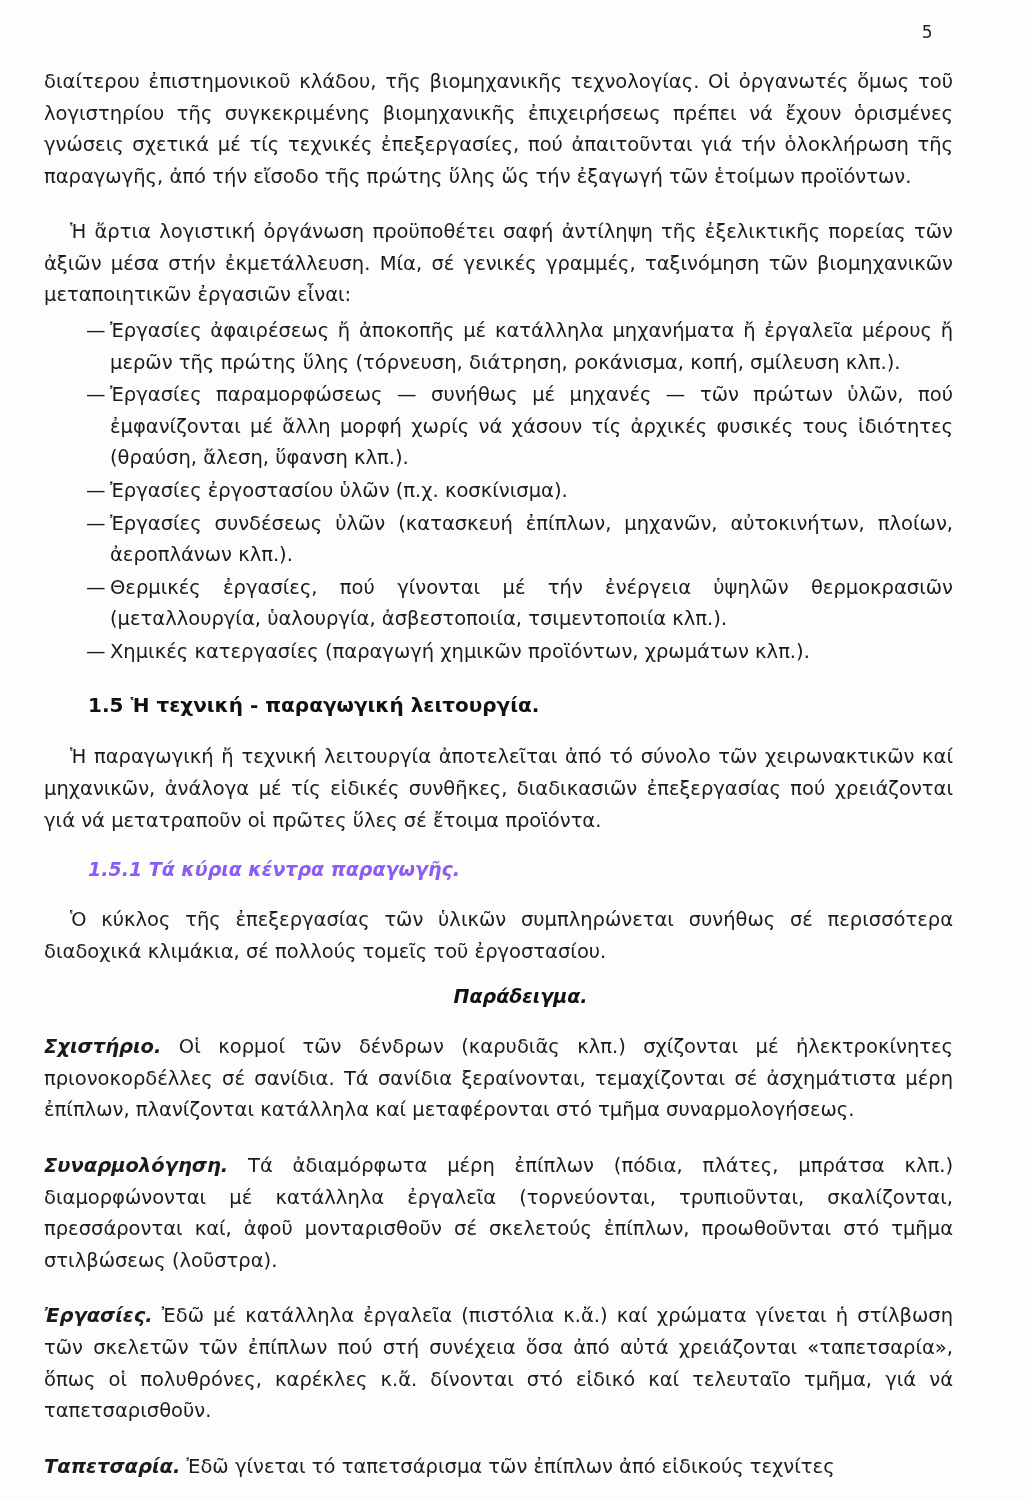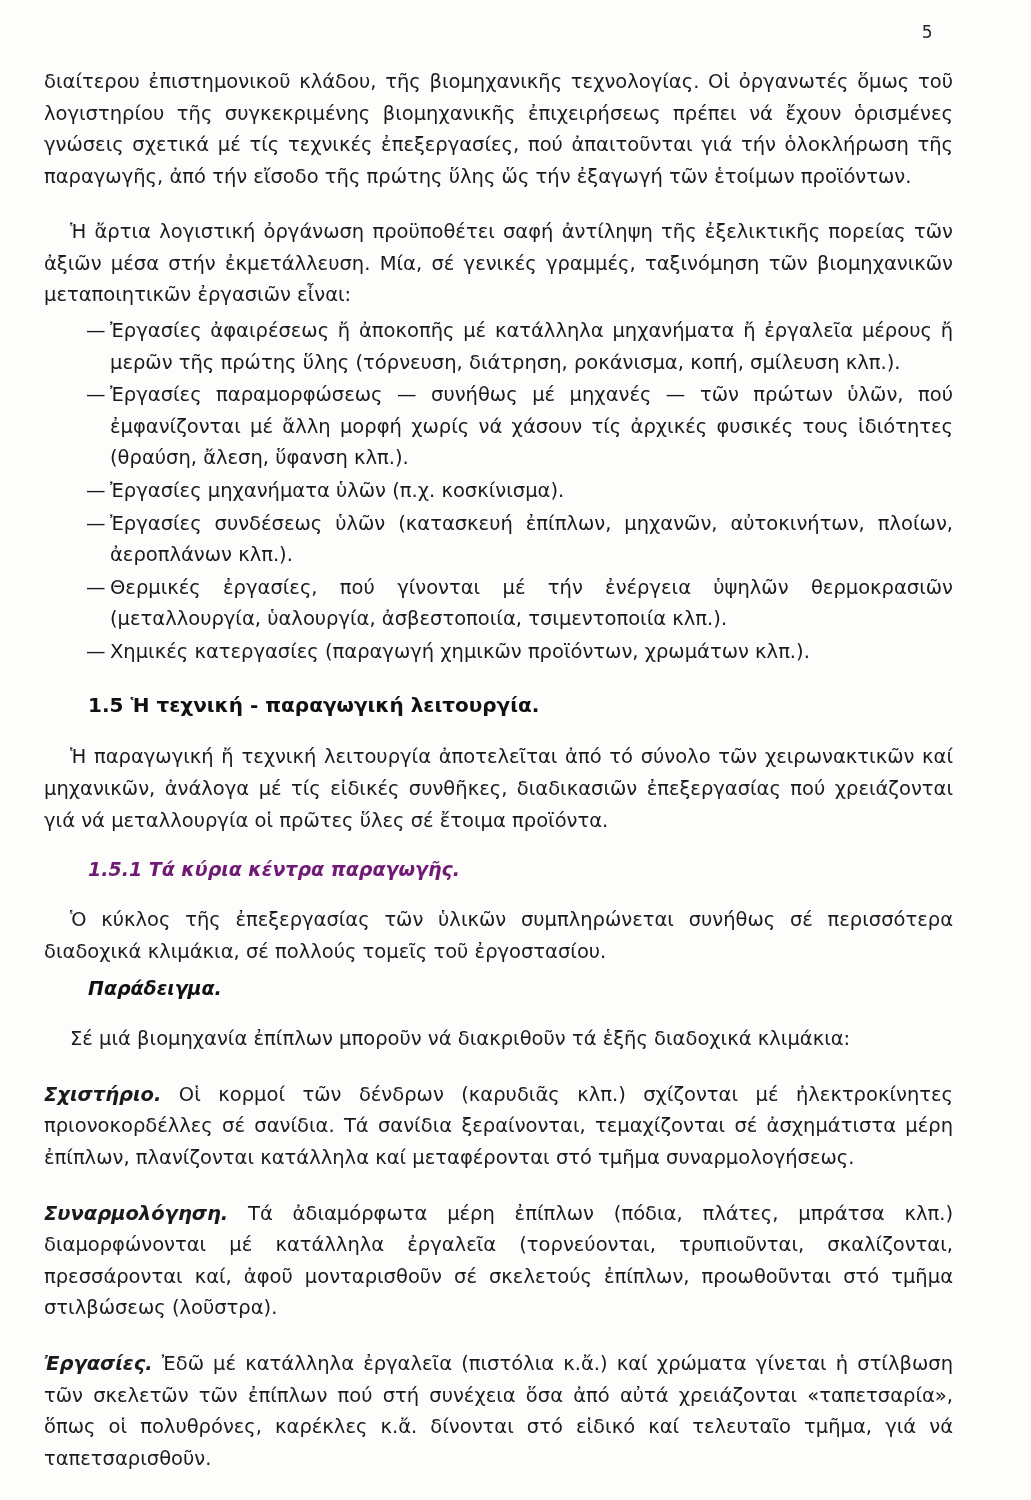--- a/index.html
+++ b/index.html
@@ -67,28 +67,29 @@
     font-size: 20px;
     font-weight: bold;
     margin: 26px 0 16px 44px;
     color: #111;
   }
   h3.subsection-title {
     font-size: 19px;
     font-weight: bold;
     font-style: italic;
     margin: 22px 0 10px 44px;
-    color: #701a75;
+    color: #8b5cf6;
   }
   h4.example-title {
     font-size: 19px;
     font-weight: bold;
     font-style: italic;
-    margin: 10px 0 4px 44px;
+    margin: 18px 0 4px 44px;
     color: #111;
+    text-align: center;
   }
   .lead-term {
     font-weight: bold;
     font-style: italic;
   }
   .block {
     margin-bottom: 4px;
     margin-top: 24px;
   }
 </style>
@@ -107,47 +108,46 @@
     <li>
       <span class="dash">—</span>
       <span class="bullet-text">Ἐργασίες ἀφαιρέσεως ἤ ἀποκοπῆς μέ κατάλληλα μηχανήματα ἤ ἐργαλεῖα μέρους ἤ μερῶν τῆς πρώτης ὕλης (τόρνευση, διάτρηση, ροκάνισμα, κοπή, σμίλευση κλπ.).</span>
     </li>
     <li>
       <span class="dash">—</span>
       <span class="bullet-text">Ἐργασίες παραμορφώσεως — συνήθως μέ μηχανές — τῶν πρώτων ὑλῶν, πού ἐμφανίζονται μέ ἄλλη μορφή χωρίς νά χάσουν τίς ἀρχικές φυσικές τους ἰδιότητες (θραύση, ἄλεση, ὕφανση κλπ.).</span>
     </li>
     <li>
       <span class="dash">—</span>
-      <span class="bullet-text">Ἐργασίες μηχανήματα ὑλῶν (π.χ. κοσκίνισμα).</span>
+      <span class="bullet-text">Ἐργασίες ἐργοστασίου ὑλῶν (π.χ. κοσκίνισμα).</span>
     </li>
     <li>
       <span class="dash">—</span>
       <span class="bullet-text">Ἐργασίες συνδέσεως ὑλῶν (κατασκευή ἐπίπλων, μηχανῶν, αὐτοκινήτων, πλοίων, ἀεροπλάνων κλπ.).</span>
     </li>
     <li>
       <span class="dash">—</span>
       <span class="bullet-text">Θερμικές ἐργασίες, πού γίνονται μέ τήν ἐνέργεια ὑψηλῶν θερμοκρασιῶν (μεταλλουργία, ὑαλουργία, ἀσβεστοποιία, τσιμεντοποιία κλπ.).</span>
     </li>
     <li>
       <span class="dash">—</span>
       <span class="bullet-text">Χημικές κατεργασίες (παραγωγή χημικῶν προϊόντων, χρωμάτων κλπ.).</span>
     </li>
   </ul>
 
   <h2 class="section-title">1.5 Ἡ τεχνική - παραγωγική λειτουργία.</h2>
 
-  <p class="body-text block para-indent">Ἡ παραγωγική ἤ τεχνική λειτουργία ἀποτελεῖται ἀπό τό σύνολο τῶν χειρωνακτικῶν καί μηχανικῶν, ἀνάλογα μέ τίς εἰδικές συνθῆκες, διαδικασιῶν ἐπεξεργασίας πού χρειάζονται γιά νά μεταλλουργία οἱ πρῶτες ὕλες σέ ἔτοιμα προϊόντα.</p>
+  <p class="body-text block para-indent">Ἡ παραγωγική ἤ τεχνική λειτουργία ἀποτελεῖται ἀπό τό σύνολο τῶν χειρωνακτικῶν καί μηχανικῶν, ἀνάλογα μέ τίς εἰδικές συνθῆκες, διαδικασιῶν ἐπεξεργασίας πού χρειάζονται γιά νά μετατραποῦν οἱ πρῶτες ὕλες σέ ἔτοιμα προϊόντα.</p>
 
   <h3 class="subsection-title">1.5.1 Τά κύρια κέντρα παραγωγῆς.</h3>
 
   <p class="body-text block para-indent">Ὁ κύκλος τῆς ἐπεξεργασίας τῶν ὑλικῶν συμπληρώνεται συνήθως σέ περισσότερα διαδοχικά κλιμάκια, σέ πολλούς τομεῖς τοῦ ἐργοστασίου.</p>
 
   <h4 class="example-title">Παράδειγμα.</h4>
 
-  <p class="body-text block para-indent">Σέ μιά βιομηχανία ἐπίπλων μποροῦν νά διακριθοῦν τά ἑξῆς διαδοχικά κλιμάκια:</p>
 
   <p class="body-text block">
     <span class="lead-term">Σχιστήριο.</span><span> Οἱ κορμοί τῶν δένδρων (καρυδιᾶς κλπ.) σχίζονται μέ ἠλεκτροκίνητες πριονοκορδέλλες σέ σανίδια. Τά σανίδια ξεραίνονται, τεμαχίζονται σέ ἀσχημάτιστα μέρη ἐπίπλων, πλανίζονται κατάλληλα καί μεταφέρονται στό τμῆμα συναρμολογήσεως.</span>
   </p>
 
   <p class="body-text block">
     <span class="lead-term">Συναρμολόγηση.</span><span> Τά ἀδιαμόρφωτα μέρη ἐπίπλων (πόδια, πλάτες, μπράτσα κλπ.) διαμορφώνονται μέ κατάλληλα ἐργαλεῖα (τορνεύονται, τρυπιοῦνται, σκαλίζονται, πρεσσάρονται καί, ἀφοῦ μονταρισθοῦν σέ σκελετούς ἐπίπλων, προωθοῦνται στό τμῆμα στιλβώσεως (λοῦστρα).</span>
   </p>
 
   <p class="body-text block">

